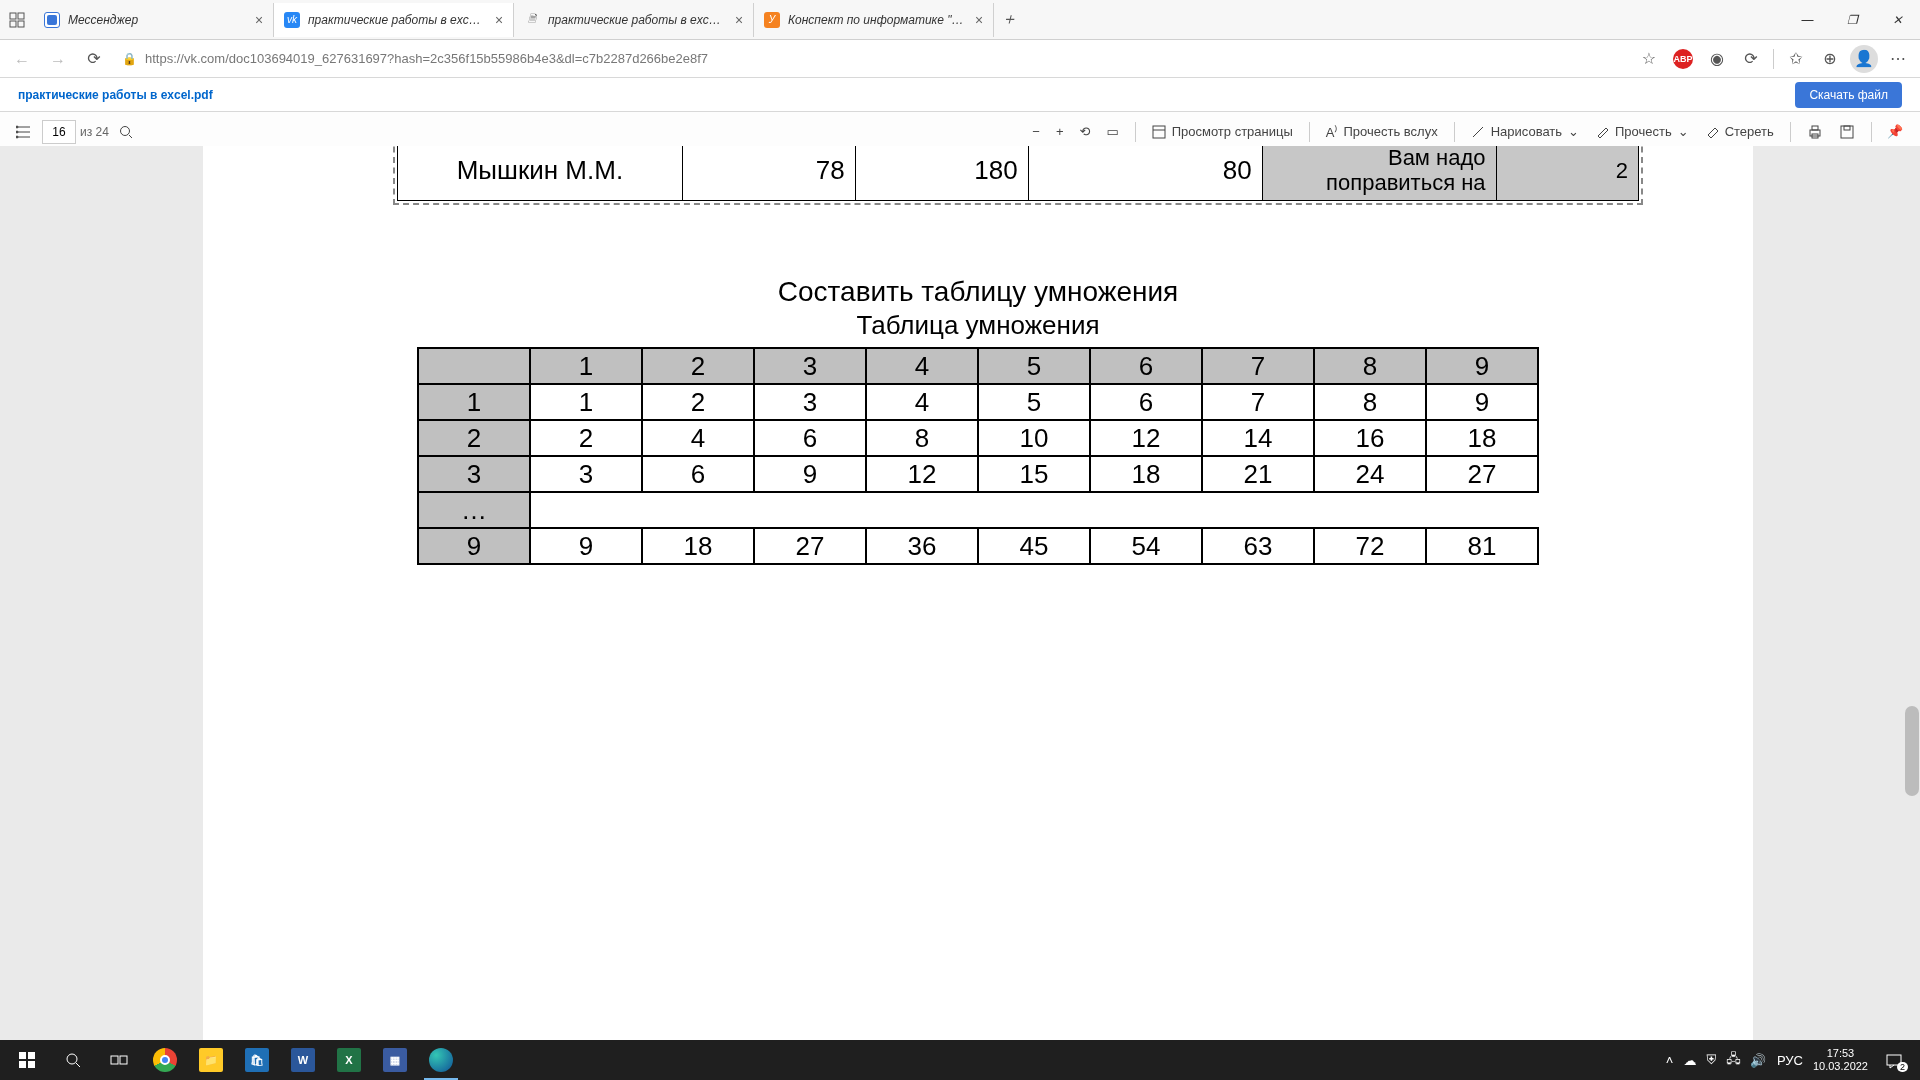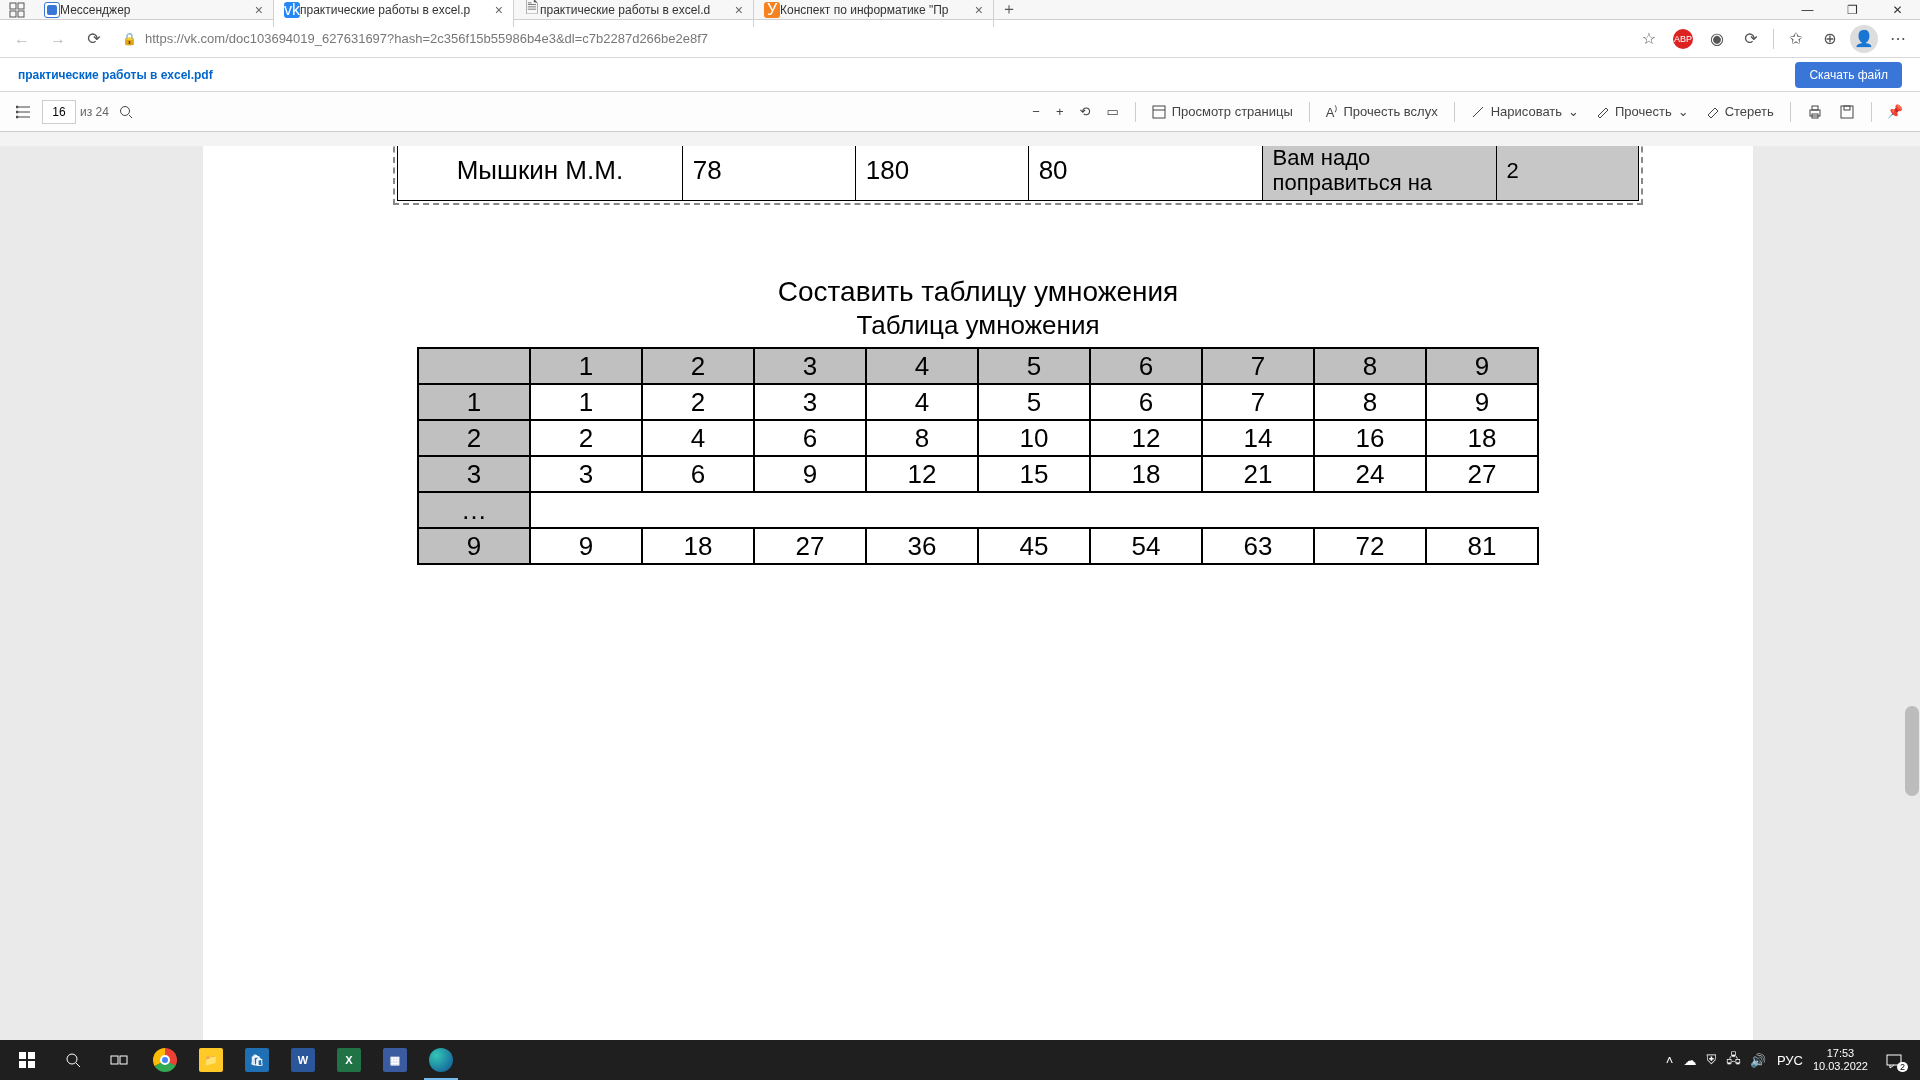--- a/index.html
+++ b/index.html
@@ -1,37 +1,37 @@
 <!DOCTYPE html>
 <html><head>
 <meta charset="utf-8">
 <style>
 * { margin: 0; padding: 0; box-sizing: border-box; font-family: "Segoe UI", Arial, sans-serif; }
 body { background: #f3f3f3; width: 1920px; height: 1080px; overflow: hidden; position: relative; }
 
 
-.titlebar { height: 20px; background: #f7f7f7; display: flex; align-items: center; border-bottom: 1px solid #d0d0d0; }
+.titlebar { height: 40px; background: #f7f7f7; display: flex; align-items: center; border-bottom: 1px solid #d0d0d0; font-style: italic; }
 .tabpanel-icon { width: 34px; height: 34px; display:flex; align-items:center; justify-content:center; color:#555; }
 .tab { display: flex; align-items: center; height: 34px; padding: 0 10px; font-size: 12px; color: #333; border-right: 1px solid #d0d0d0; min-width: 0; max-width: 250px; }
 .tab.active { background: #fff; }
-.tab .fav { width: 16px; height: 16px; display:flex; align-items:center; justify-content:center; font-size:16px; border-radius:3px; color:#fff; }
+.tab .fav { width: 16px; height: 16px; margin-right: 8px; display:flex; align-items:center; justify-content:center; font-size:10px; border-radius:3px; color:#fff; }
 .tab .ttxt { white-space: nowrap; overflow:hidden; text-overflow:ellipsis; flex: 1; }
 .tab .close { margin-left: 10px; color:#666; font-size:14px; }
 .newtab { width: 30px; text-align:center; color:#555; font-size:16px; }
 .winctrls { margin-left:auto; display:flex; }
 .winctrls div { width: 45px; height:34px; display:flex; align-items:center; justify-content:center; color:#333; font-size:12px; }
 
 
 .addressbar { height: 38px; background:#fff; display:flex; align-items:center; padding: 0 6px; border-bottom:1px solid #d8d8d8; gap: 4px; }
 .addr-btn { width: 32px; height:32px; display:flex; align-items:center; justify-content:center; color:#555; border-radius:4px; }
 .addr-btn.disabled { color:#bbb; }
 .url { flex:1; font-size: 13px; color:#777; padding: 0 8px; display:flex; align-items:center; gap:8px; }
 .url .lock { color:#777; font-size:12px; }
 .addr-right { display:flex; align-items:center; gap:2px; }
-.badge-red { width:20px; height:20px; background:#d22; border-radius:50%; display:flex; align-items:center; justify-content:center; color:#fff; font-size:9px; font-weight:normal; }
+.badge-red { width:20px; height:20px; background:#d22; border-radius:50%; display:flex; align-items:center; justify-content:center; color:#fff; font-size:9px; font-weight:bold; }
 .avatar { width:28px; height:28px; border-radius:50%; background:#ddd; display:flex; align-items:center; justify-content:center; color:#888; }
 
 
 .infobar { height: 34px; background:#fff; display:flex; align-items:center; padding:0 18px; border-bottom:1px solid #d8d8d8; }
 .infobar .fname { font-size:12px; color:#0066cc; font-weight:600; }
 .dlbtn { margin-left:auto; background:#3a76d8; color:#fff; font-size:12px; padding:6px 14px; border-radius:4px; border:none; }
 
 
 .pdftoolbar { height: 40px; background:#fdfdfd; border-bottom:1px solid #ccc; display:flex; align-items:center; padding:0 10px; gap:4px; font-size:13px; color:#444; }
 .pdftoolbar .t-btn { height:32px; padding:0 6px; display:flex; align-items:center; justify-content:center; border-radius:4px; gap:6px; }
@@ -40,21 +40,21 @@
 .pagecount { font-size:12px; color:#666; }
 .pdftoolbar .spacer { flex:1; }
 
 
 .viewport { position:absolute; top:146px; left:0; right:0; bottom:40px; background:#eaeaea; overflow:hidden; display:flex; justify-content:center; }
 .page { width: 1550px; background:#fff; margin-top:-10px; padding-top:0; position:relative; font-family:"Times New Roman", serif;margin-left:36px; }
 
 
 .toprow { position:absolute; top:0; left:190px; width:1250px; }
 .toprow table { border-collapse:collapse; width:100%; }
-.toprow td { border:1.5px solid #000; padding:4px 10px; font-size:26px; text-align:left; }
+.toprow td { border:1.5px solid #000; padding:4px 10px; font-size:26px; text-align:right; }
 .toprow .namecell { text-align:center; width:280px; }
 .toprow .gray { background:#c7c7c7; font-size:22px; line-height:1.15; }
 .dashedbox { border:2px dashed #888; padding:2px; }
 
 
 .task { position:absolute; top:100px; left:0; right:0; text-align:center; }
 .task h2 { font-size:28px; font-weight:bold; margin-top:10px; }
 .task h3 { font-size:28px; font-weight:normal; margin-top:40px; }
 .task p.instr { font-size:26px; margin-top:6px; }
 .task p.caption { font-size:26px; margin-top:2px; }

